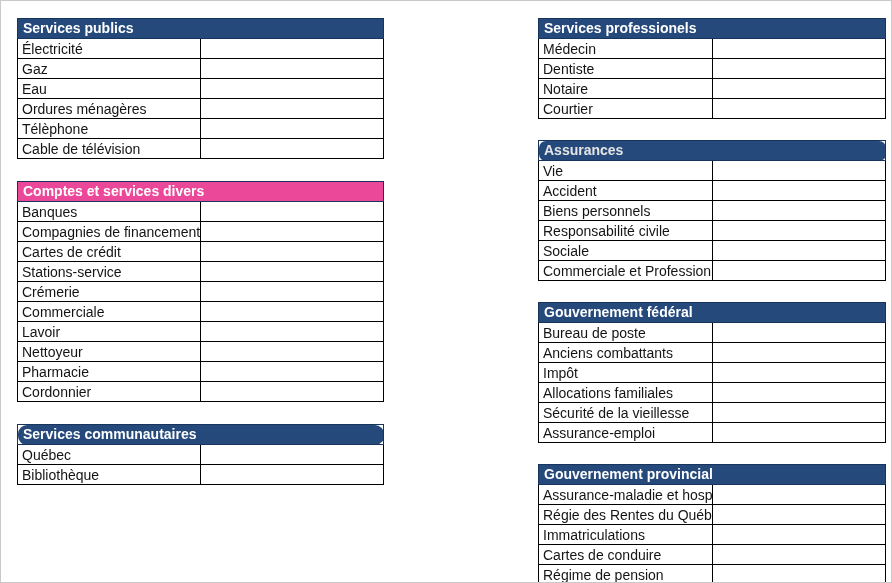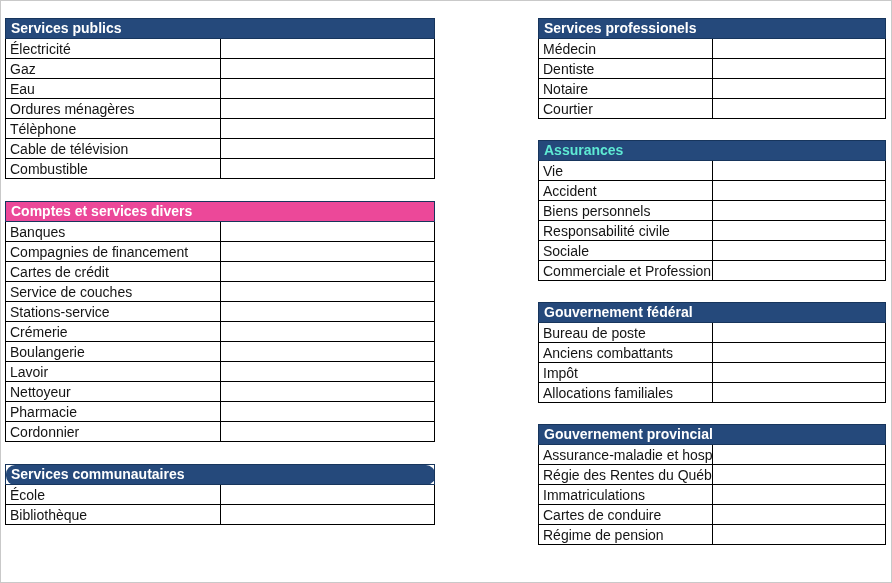--- a/index.html
+++ b/index.html
@@ -7,21 +7,21 @@
   .page {
     position: relative;
     width: 892px;
     height: 583px;
     background: #ffffff;
     border: 1px solid #c9c9c9;
     box-sizing: border-box;
     overflow: hidden;
   }
   .column { position: absolute; top: 17px; }
-  .column-left  { left: 4px;   width: 430px; }
+  .column-left  { left: 16px;   width: 367px; }
   .column-right { left: 537px; width: 348px; }
 
   table.section {
     border-collapse: collapse;
     width: 100%;
     table-layout: fixed;
   }
   .column-left  table.section { margin-bottom: 22px; }
   .column-right table.section { margin-bottom: 21px; }
 
@@ -81,24 +81,20 @@
             <td class="value-cell"></td>
           </tr>
           <tr>
             <td class="item-label">Télèphone</td>
             <td class="value-cell"></td>
           </tr>
           <tr>
             <td class="item-label">Cable de télévision</td>
             <td class="value-cell"></td>
           </tr>
-          <tr>
-            <td class="item-label">Combustible</td>
-            <td class="value-cell"></td>
-          </tr>
         </tbody>
       </table>
       <table class="section">
         <thead>
           <tr>
             <th colspan="2" class="section-header" style="background: #ec4899; color: rgb(255, 255, 255);">Comptes et services divers</th>
           </tr>
         </thead>
         <tbody>
           <tr>
@@ -107,33 +103,29 @@
           </tr>
           <tr>
             <td class="item-label">Compagnies de financement</td>
             <td class="value-cell"></td>
           </tr>
           <tr>
             <td class="item-label">Cartes de crédit</td>
             <td class="value-cell"></td>
           </tr>
           <tr>
-            <td class="item-label">Service de couches</td>
-            <td class="value-cell"></td>
-          </tr>
-          <tr>
             <td class="item-label">Stations-service</td>
             <td class="value-cell"></td>
           </tr>
           <tr>
             <td class="item-label">Crémerie</td>
             <td class="value-cell"></td>
           </tr>
           <tr>
-            <td class="item-label">Boulangerie</td>
+            <td class="item-label">Commerciale</td>
             <td class="value-cell"></td>
           </tr>
           <tr>
             <td class="item-label">Lavoir</td>
             <td class="value-cell"></td>
           </tr>
           <tr>
             <td class="item-label">Nettoyeur</td>
             <td class="value-cell"></td>
           </tr>
@@ -148,21 +140,21 @@
         </tbody>
       </table>
       <table class="section">
         <thead>
           <tr>
             <th colspan="2" class="section-header" style="background: rgb(37, 73, 123); color: rgb(255, 255, 255); border-radius: 9px;">Services communautaires</th>
           </tr>
         </thead>
         <tbody>
           <tr>
-            <td class="item-label">École</td>
+            <td class="item-label">Québec</td>
             <td class="value-cell"></td>
           </tr>
           <tr>
             <td class="item-label">Bibliothèque</td>
             <td class="value-cell"></td>
           </tr>
         </tbody>
       </table>
     </div>
   <div class="column column-right">
@@ -187,21 +179,21 @@
           </tr>
           <tr>
             <td class="item-label">Courtier</td>
             <td class="value-cell"></td>
           </tr>
         </tbody>
       </table>
       <table class="section">
         <thead>
           <tr>
-            <th colspan="2" class="section-header" style="background: rgb(37, 73, 123); color: #5eead4;">Assurances</th>
+            <th colspan="2" class="section-header" style="background: rgb(37, 73, 123); color: #e5e5e5; border-radius: 7px;">Assurances</th>
           </tr>
         </thead>
         <tbody>
           <tr>
             <td class="item-label">Vie</td>
             <td class="value-cell"></td>
           </tr>
           <tr>
             <td class="item-label">Accident</td>
             <td class="value-cell"></td>
@@ -238,20 +230,28 @@
           <tr>
             <td class="item-label">Anciens combattants</td>
             <td class="value-cell"></td>
           </tr>
           <tr>
             <td class="item-label">Impôt</td>
             <td class="value-cell"></td>
           </tr>
           <tr>
             <td class="item-label">Allocations familiales</td>
+            <td class="value-cell"></td>
+          </tr>
+          <tr>
+            <td class="item-label">Sécurité de la vieillesse</td>
+            <td class="value-cell"></td>
+          </tr>
+          <tr>
+            <td class="item-label">Assurance-emploi</td>
             <td class="value-cell"></td>
           </tr>
         </tbody>
       </table>
       <table class="section">
         <thead>
           <tr>
             <th colspan="2" class="section-header" style="background: rgb(37, 73, 123); color: rgb(255, 255, 255);">Gouvernement provincial</th>
           </tr>
         </thead>

